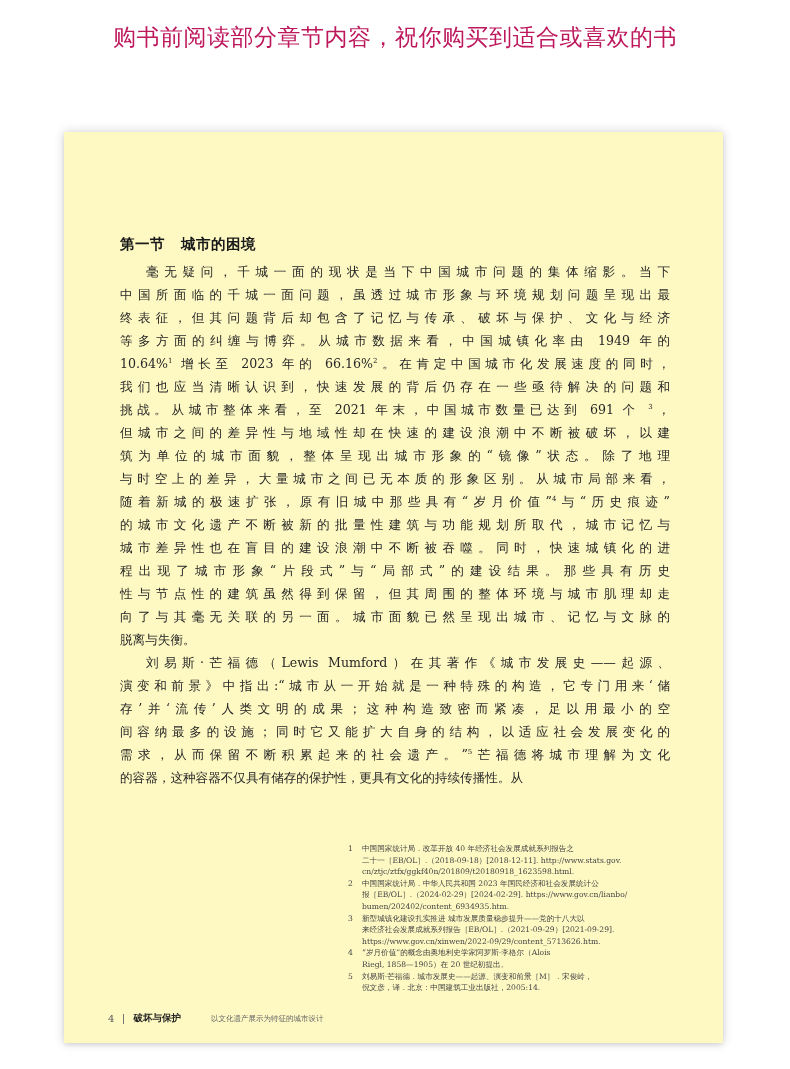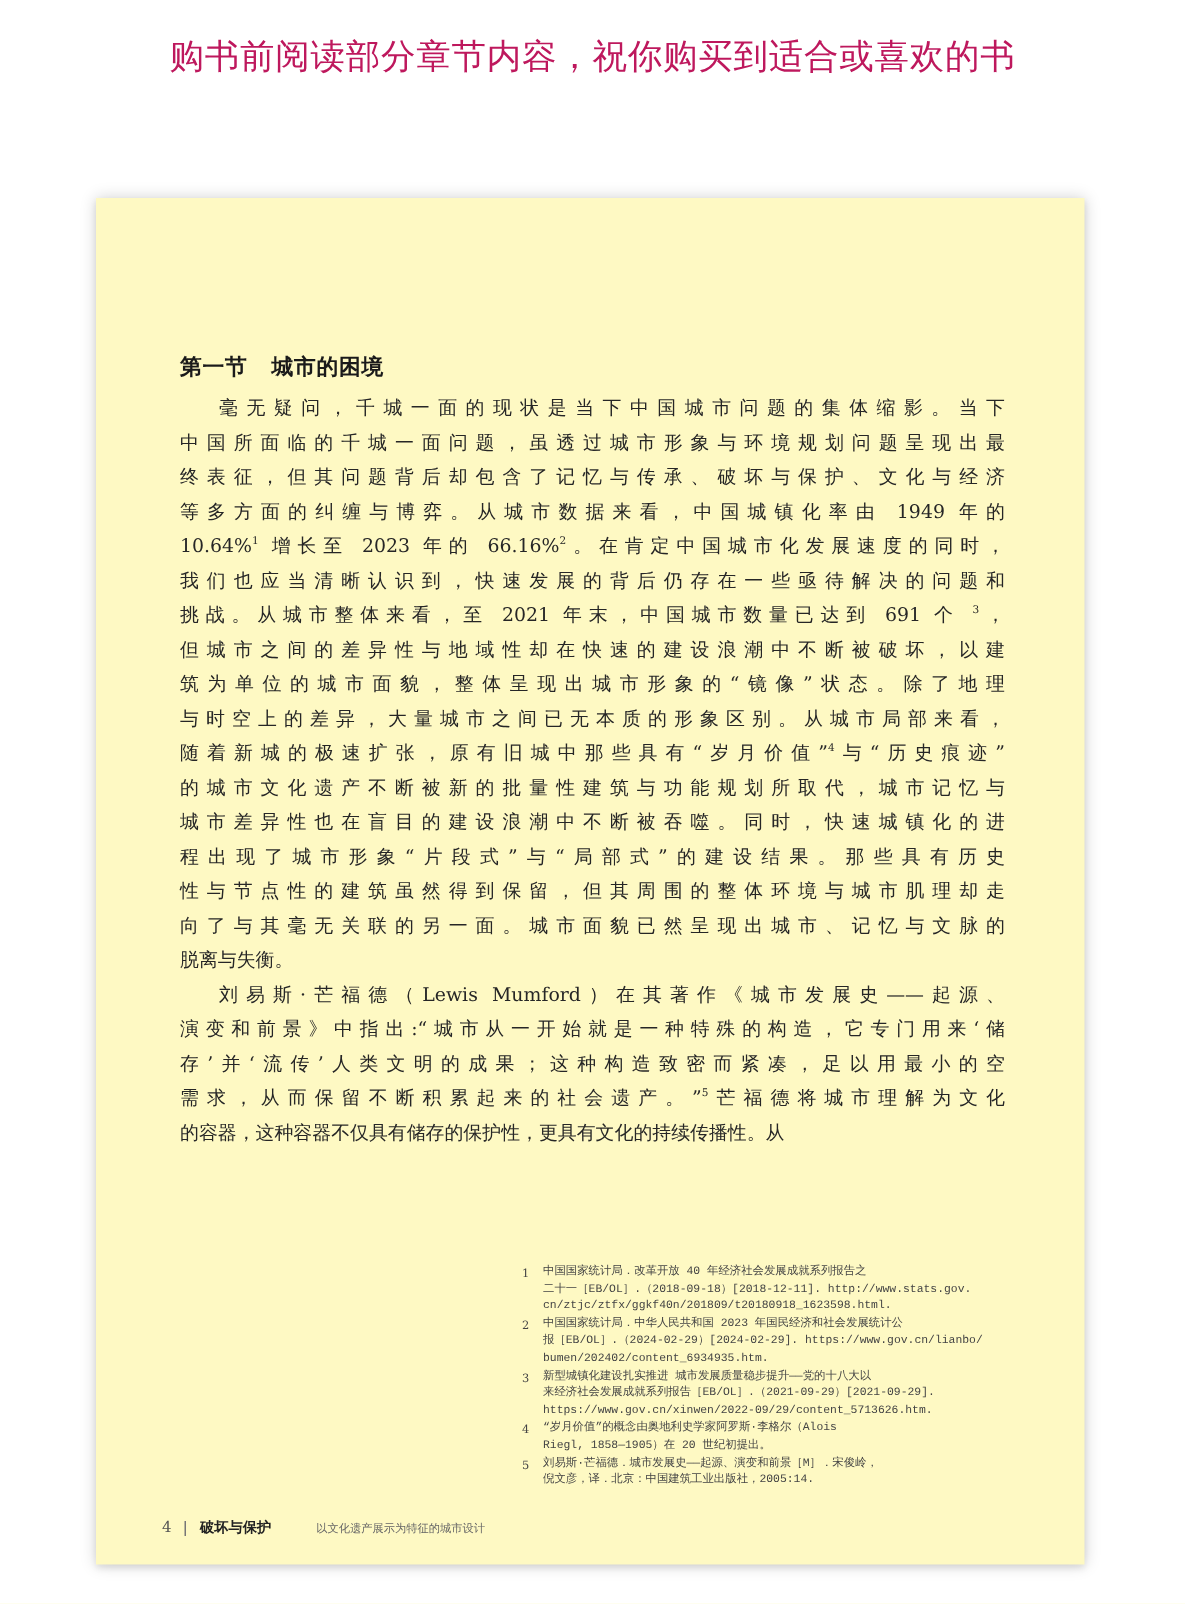--- a/index.html
+++ b/index.html
@@ -88,21 +88,20 @@
       align-items: flex-start;
     }
     .fn-num {
       width: 18px;
       flex: 0 0 18px;
       padding-left: 4px;
       box-sizing: border-box;
     }
     .fn-text {
       flex: 1;
-      font-family: Liberation Mono, monospace;
     }
     .fn-text .fl {
       display: block;
       white-space: nowrap;
     }
     .footer {
       position: absolute;
       left: 44px;
       top: 880px;
       font-family: "DejaVu Serif", "Liberation Serif", serif;
@@ -140,20 +139,21 @@
       <span class="line">随着新城的极速扩张，原有旧城中那些具有“岁月价值”<sup>4</sup>与“历史痕迹”</span>
       <span class="line">的城市文化遗产不断被新的批量性建筑与功能规划所取代，城市记忆与</span>
       <span class="line">城市差异性也在盲目的建设浪潮中不断被吞噬。同时，快速城镇化的进</span>
       <span class="line">程出现了城市形象“片段式”与“局部式”的建设结果。那些具有历史</span>
       <span class="line">性与节点性的建筑虽然得到保留，但其周围的整体环境与城市肌理却走</span>
       <span class="line">向了与其毫无关联的另一面。城市面貌已然呈现出城市、记忆与文脉的</span>
       <span class="line last">脱离与失衡。</span>
       <span class="line indent">刘易斯·芒福德（Lewis Mumford）在其著作《城市发展史——起源、</span>
       <span class="line">演变和前景》中指出:“城市从一开始就是一种特殊的构造，它专门用来‘储</span>
       <span class="line">存’并‘流传’人类文明的成果；这种构造致密而紧凑，足以用最小的空</span>
+      <span class="line">间容纳最多的设施；同时它又能扩大自身的结构，以适应社会发展变化的</span>
       <span class="line">需求，从而保留不断积累起来的社会遗产。”<sup>5</sup>芒福德将城市理解为文化</span>
       <span class="line last">的容器，这种容器不仅具有储存的保护性，更具有文化的持续传播性。从</span>
     </div>
 
   <div class="footnotes" id="footnotes">
       <div class="fn">
         <span class="fn-num">1</span>
         <span class="fn-text">
           <span class="fl">中国国家统计局．改革开放 40 年经济社会发展成就系列报告之</span>
           <span class="fl">二十一［EB/OL］.（2018-09-18）[2018-12-11]. http://www.stats.gov.</span>

